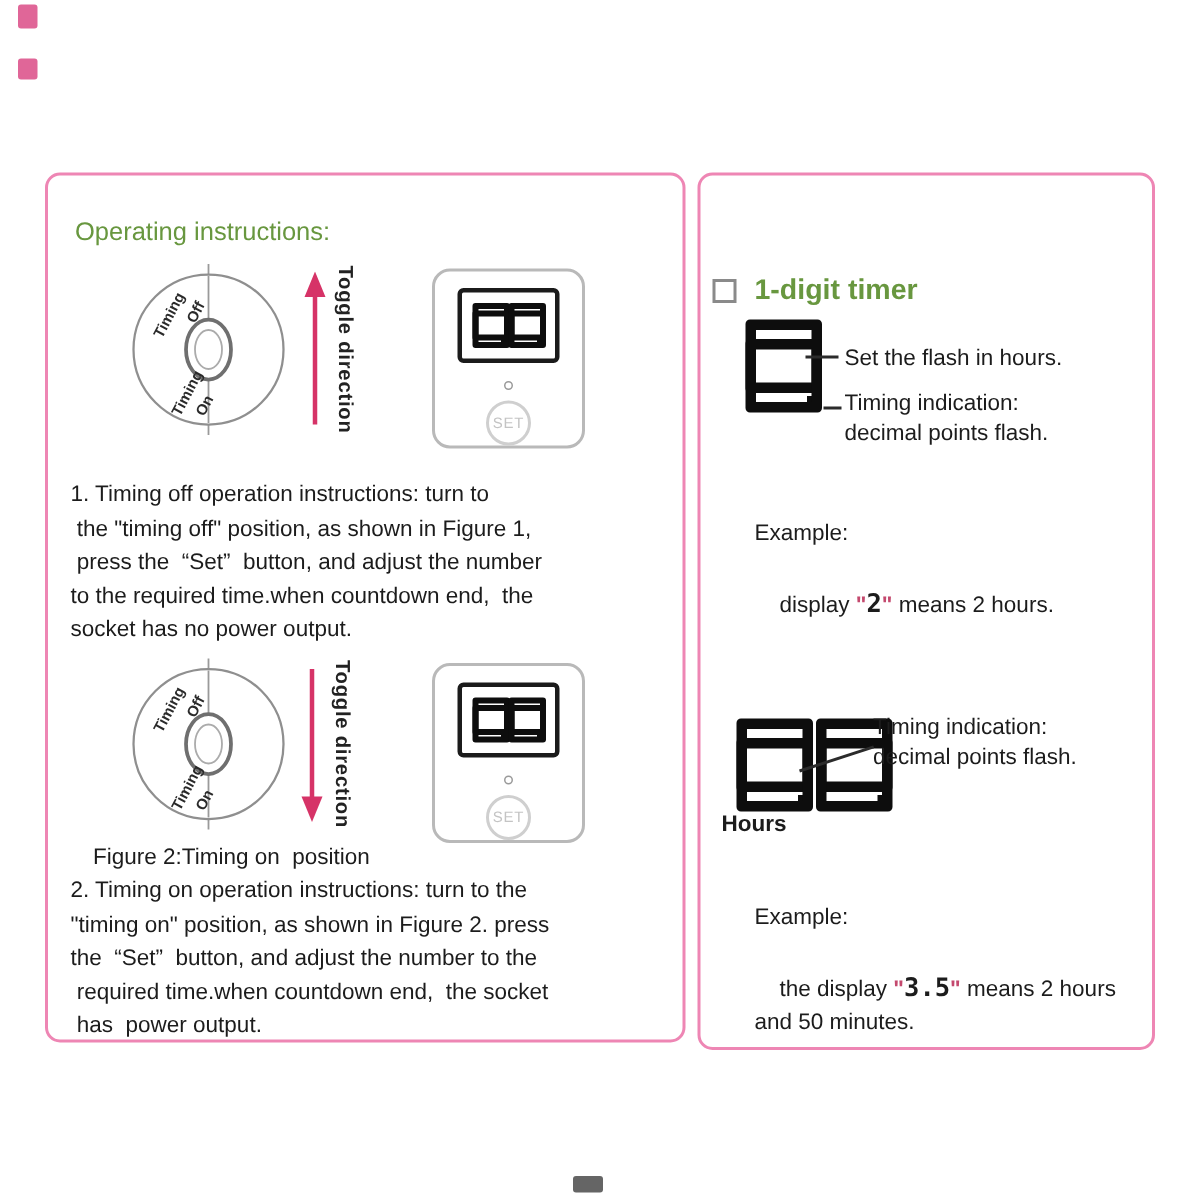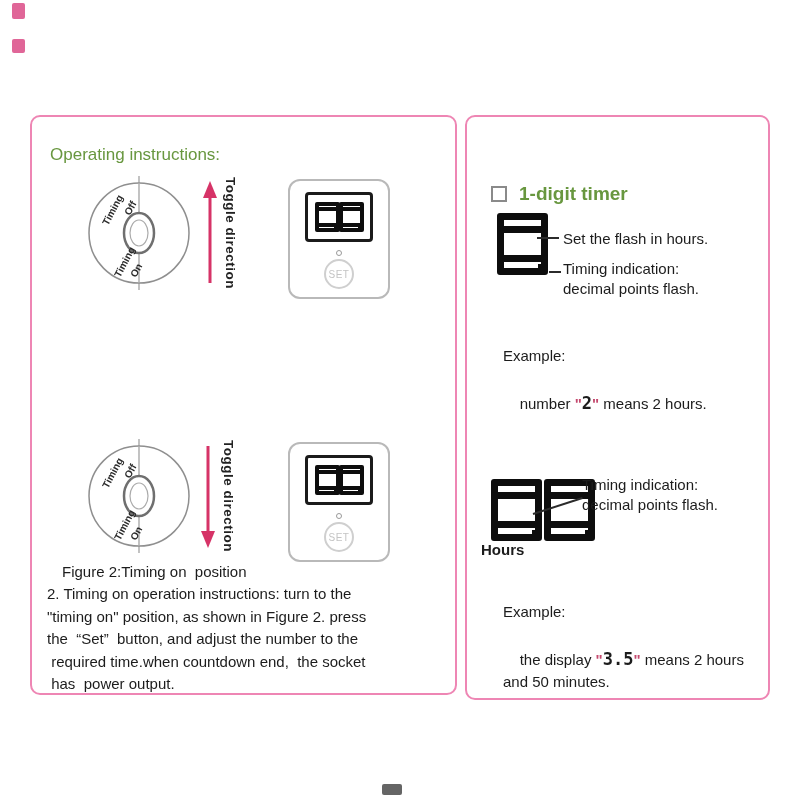--- a/index.html
+++ b/index.html
@@ -29,21 +29,21 @@
   .para { font-size:15px; line-height:1.5; white-space:pre-wrap; width:402px; }
 
   
   .toggle { display:flex; align-items:center; gap:5px; height:112px; }
   .vtext { writing-mode:vertical-rl; font-size:13.5px; font-weight:bold; letter-spacing:0.5px; color:#222; }
 
   
   .device {
     width:102px; height:120px; background:#fff;
     border:2px solid #b9b9b9; border-radius:12px;
-    display:flex; flex-direction:column; align-items:center;
+    display:flex; flex-direction:column; align-items:center;justify-content:space-between;
   }
   .screen {
     margin-top:11px; width:68px; height:50px;
     border:3px solid #1b1b1b; border-radius:4px; background:#fff;
     display:flex; align-items:center; justify-content:center;
   }
   .led { width:6px; height:6px; border:1px solid #9a9a9a; border-radius:50%; margin-top:8px; }
   .setbtn {
     margin-top:3px; width:30px; height:30px; border-radius:50%;
     border:2px solid #cfcfcf; color:#c4c4c4; font-size:10px; letter-spacing:0.5px;
@@ -122,20 +122,25 @@
         <div class="digit8 mini"></div>
         <div class="dp mini"></div>
         <div class="digit8 mini"></div>
         <div class="dp mini"></div>
       </div>
     </div>
     <div class="led"></div>
     <div class="setbtn">SET</div>
   </div>
 
+  <div class="abs para" style="left:15px; top:202px;">1. Timing off operation instructions: turn to
+ the "timing off" position, as shown in Figure 1,
+ press the  “Set”  button, and adjust the number
+to the required time.when countdown end,  the
+socket has no power output.</div>
 
   <svg class="abs" style="left:50px; top:320px;" width="114" height="118" viewBox="0 0 114 118">
     <line x1="57" y1="2" x2="57" y2="116" stroke="#9a9a9a" stroke-width="1.2"></line>
     <circle cx="57" cy="59" r="50" fill="#ffffff" stroke="#8f8f8f" stroke-width="1.5"></circle>
     <line x1="57" y1="10" x2="57" y2="108" stroke="#9a9a9a" stroke-width="1.2"></line>
     <ellipse cx="57" cy="59" rx="15" ry="20" fill="#ffffff" stroke="#6f6f6f" stroke-width="2.5"></ellipse>
     <ellipse cx="57" cy="59" rx="9" ry="13" fill="none" stroke="#ababab" stroke-width="1.2"></ellipse>
     <text class="dialtxt" x="26" y="52" transform="rotate(-62 26 52)">Timing</text>
     <text class="dialtxt" x="48" y="42" transform="rotate(-62 48 42)">Off</text>
     <text class="dialtxt" x="38" y="104" transform="rotate(-62 38 104)">Timing</text>
@@ -167,40 +172,40 @@
   <div class="abs para" style="left:15px; top:466px;">2. Timing on operation instructions: turn to the
 "timing on" position, as shown in Figure 2. press
 the  “Set”  button, and adjust the number to the
  required time.when countdown end,  the socket
  has  power output.</div>
 
 </section>
 
 <section id="right-panel" class="panel">
 
-  <div class="abs section-title" style="left:24px; top:66px;">
+  <div class="abs section-title" style="left:8px; top:66px;">
     <span class="checkbox"></span>
     <span>1-digit timer</span>
   </div>
 
   <div class="abs sseg" style="left:30px; top:96px;">
     <div class="digit8 big"></div>
     <div class="dp big"></div>
   </div>
 
   <div class="cl" style="left:70px; top:120px; width:22px;"></div>
   <div class="abs callout-text" style="left:96px; top:112px;">Set the flash in hours.</div>
 
   <div class="cl" style="left:82px; top:154px; width:12px;"></div>
   <div class="abs callout-text" style="left:96px; top:142px;">Timing indication:
 decimal points flash.</div>
 
   <div class="abs ex-label" style="left:36px; top:230px;">Example:</div>
   <div class="abs ex-line" style="left:36px; top:253px;">
-    <span>number </span><span class="quote">"</span><span class="digital">2</span><span class="quote">"</span><span> means 2 hours.</span>
+    <span>display </span><span class="quote">"</span><span class="digital">2</span><span class="quote">"</span><span> means 2 hours.</span>
   </div>
 
 
   <div class="abs sseg" style="left:24px; top:362px;">
     <div class="digit8 big"></div>
     <div class="dp big"></div>
     <div class="digit8 big"></div>
     <div class="dp big"></div>
   </div>
 

